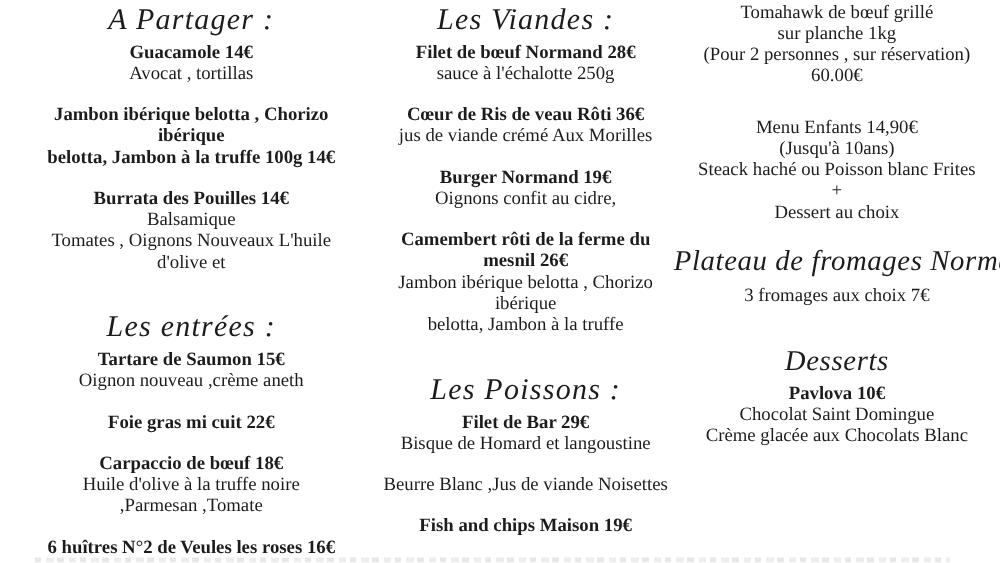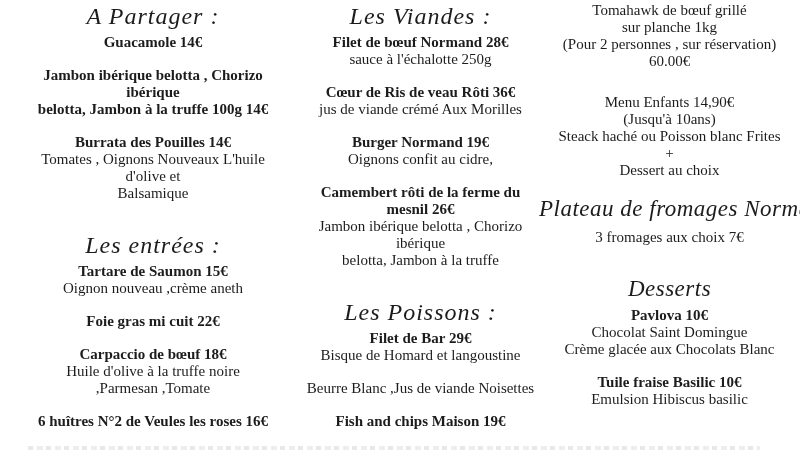--- a/index.html
+++ b/index.html
@@ -49,31 +49,32 @@
 </head>
 <body>
 
 <div class="menu">
 
   <div class="col col-1">
     <h2 class="script-header">A Partager :</h2>
 
     <div class="item">
       <div class="t">Guacamole 14€</div>
+      <div class="d">Avocat , tortillas</div>
     </div>
 
     <div class="item">
       <div class="t">Jambon ibérique belotta , Chorizo ibérique</div>
       <div class="t">belotta, Jambon à la truffe 100g 14€</div>
     </div>
 
     <div class="item">
       <div class="t">Burrata des Pouilles 14€</div>
+      <div class="d">Balsamique</div>
       <div class="d">Tomates , Oignons Nouveaux L'huile d'olive et</div>
-      <div class="d">Balsamique</div>
     </div>
 
     <h2 class="script-header mt">Les entrées :</h2>
 
     <div class="item">
       <div class="t">Tartare de Saumon 15€</div>
       <div class="d">Oignon nouveau ,crème aneth</div>
     </div>
 
     <div class="item">
@@ -155,22 +156,18 @@
     </div>
 
     <h2 class="script-header mt">Desserts</h2>
 
     <div class="item">
       <div class="t">Pavlova 10€</div>
       <div class="d">Chocolat Saint Domingue</div>
       <div class="d">Crème glacée aux Chocolats Blanc</div>
     </div>
 
-    <div class="item">
-      <div class="t">Tuile fraise Basilic 10€</div>
-      <div class="d">Emulsion Hibiscus basilic</div>
-    </div>
 
   </div>
 
 </div>
 
 <div class="cutoff-strip"></div>
 
 </body></html>

